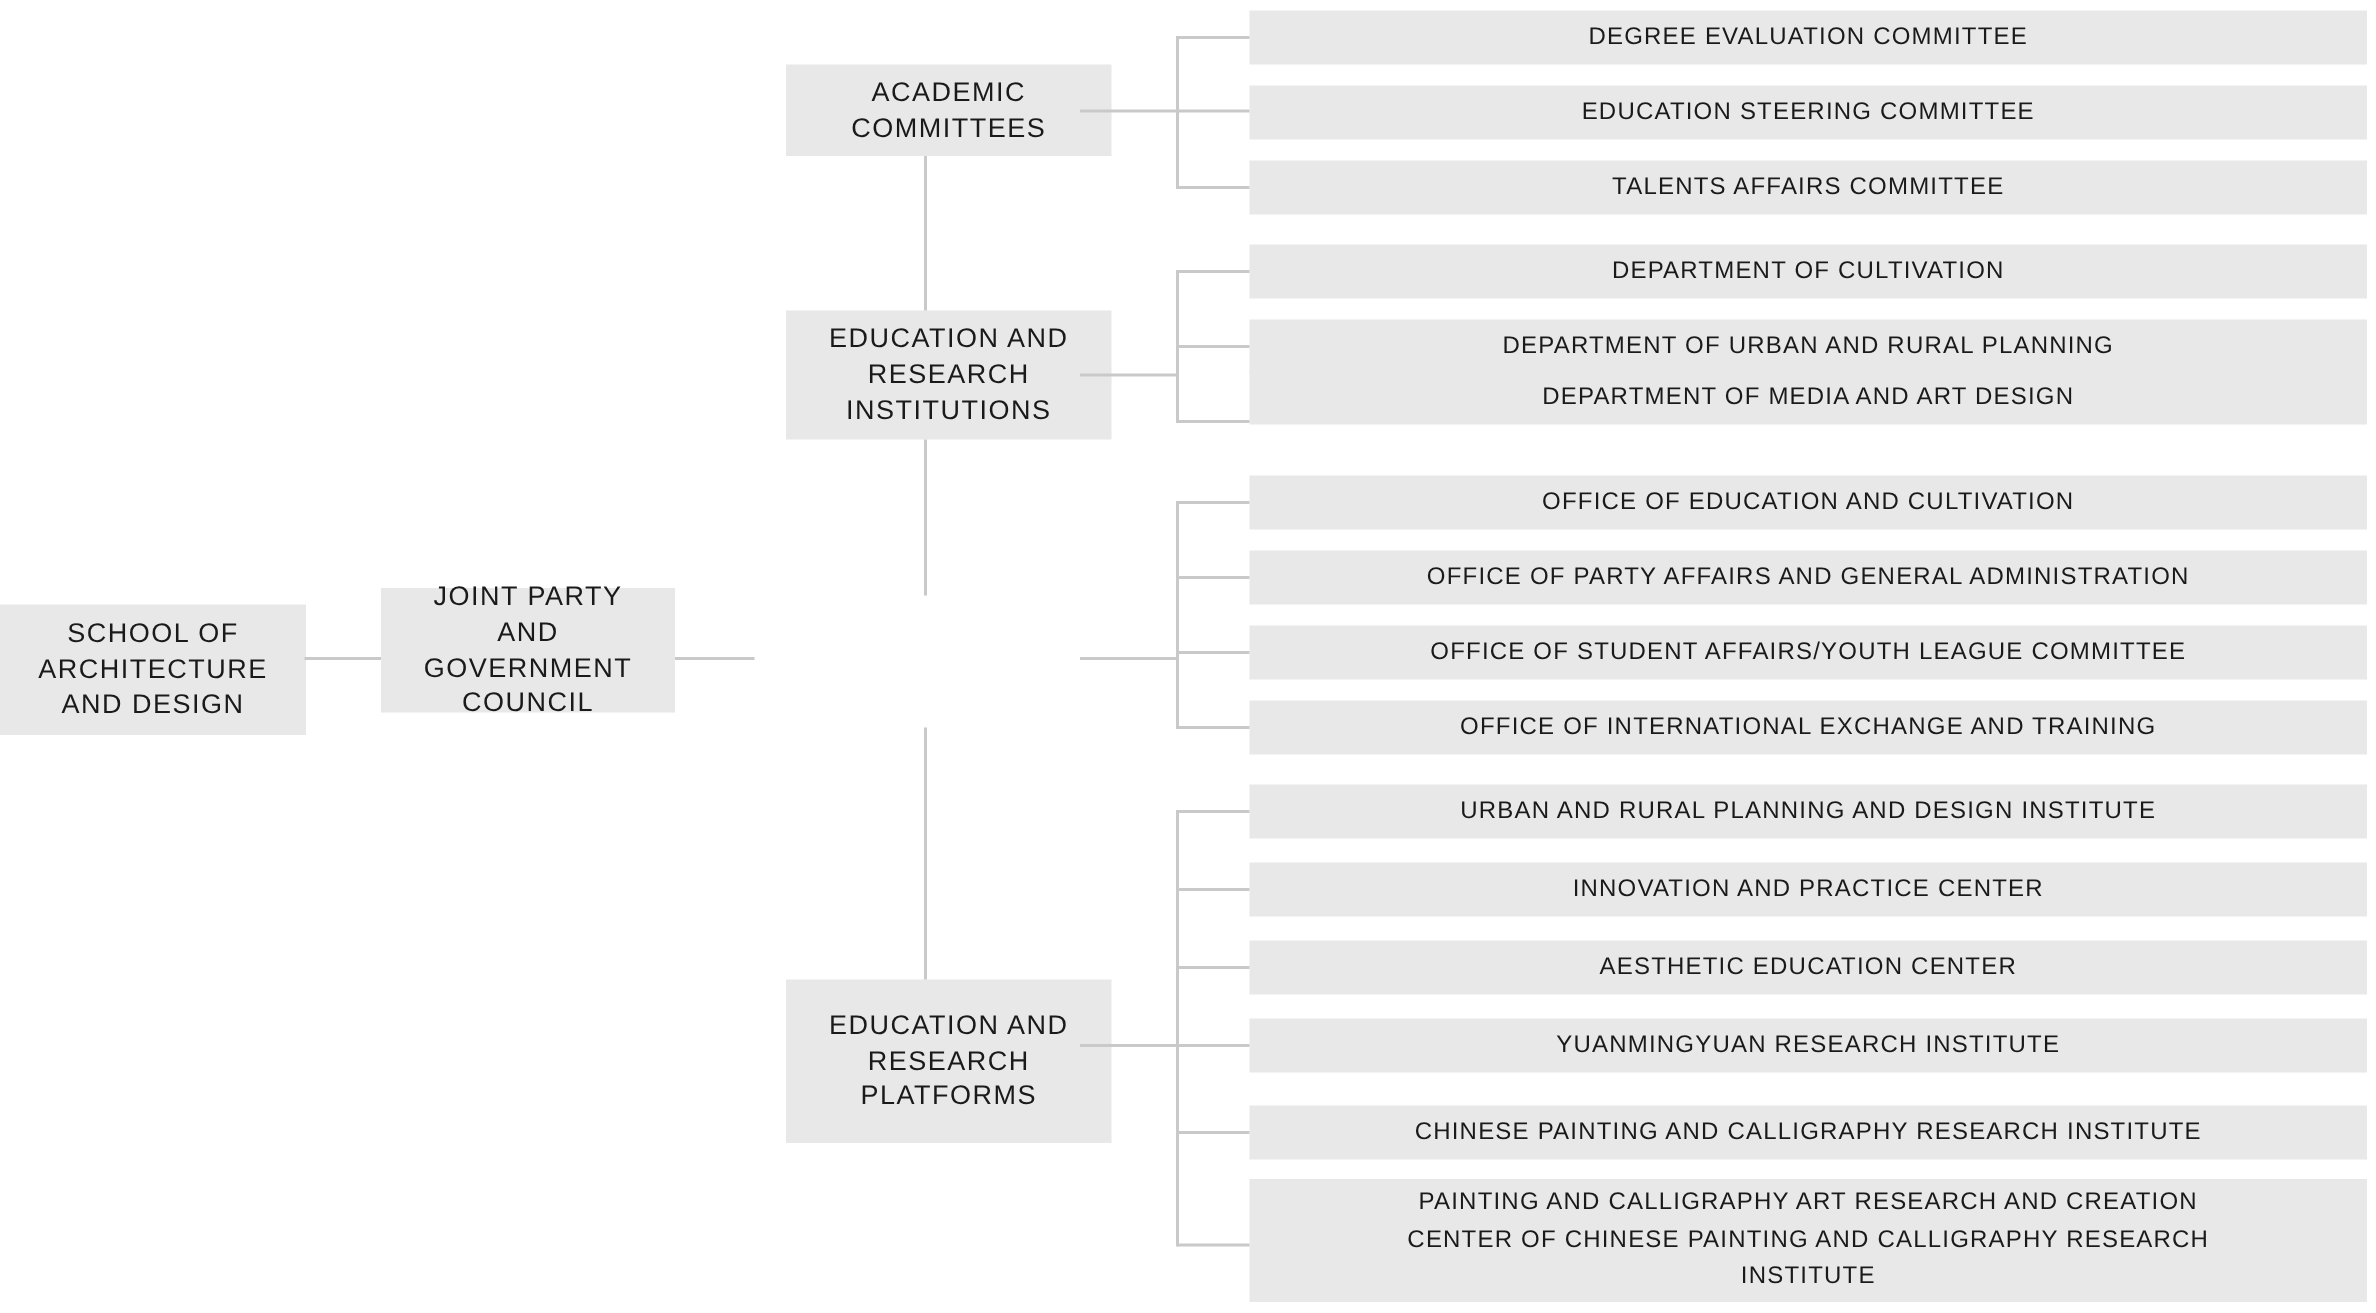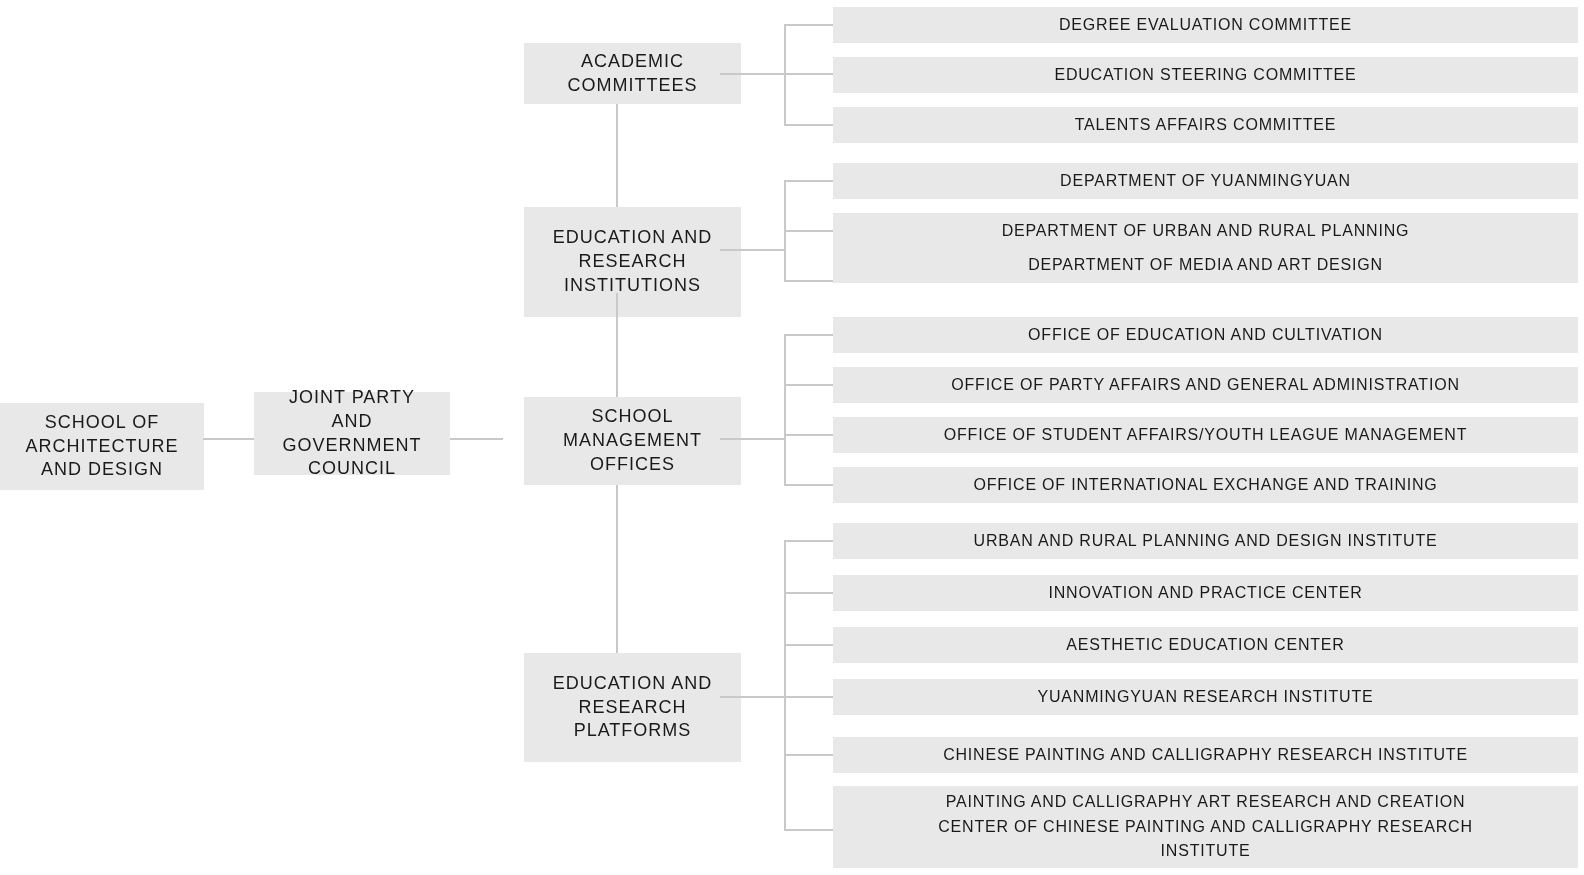--- a/index.html
+++ b/index.html
@@ -45,58 +45,55 @@
   <div class="box lvl root-box">
     <span>SCHOOL OF ARCHITECTURE AND DESIGN</span>
   </div>
   <div class="box lvl council-box">
     <span>JOINT PARTY AND GOVERNMENT COUNCIL</span>
   </div>
 
   <div class="box lvl cat" style="top:43px;height:61px">
     <span>ACADEMIC COMMITTEES</span>
   </div>
-  <div class="box lvl cat" style="top:207px;height:110px">
+  <div class="box lvl cat" style="top:207px;height:86px">
     <span>EDUCATION AND RESEARCH INSTITUTIONS</span>
-  </div>
-  <div class="box lvl cat" style="top:397px;height:88px">
-    <span>SCHOOL MANAGEMENT OFFICES</span>
   </div>
   <div class="box lvl cat" style="top:653px;height:109px">
     <span>EDUCATION AND RESEARCH PLATFORMS</span>
   </div>
 
   <div class="box child" style="top:7px">
     <span>DEGREE EVALUATION COMMITTEE</span>
   </div>
   <div class="box child" style="top:57px">
     <span>EDUCATION STEERING COMMITTEE</span>
   </div>
   <div class="box child" style="top:107px">
     <span>TALENTS AFFAIRS COMMITTEE</span>
   </div>
 
   <div class="box child" style="top:163px">
-    <span>DEPARTMENT OF YUANMINGYUAN</span>
+    <span>DEPARTMENT OF CULTIVATION</span>
   </div>
   <div class="box child" style="top:213px">
     <span>DEPARTMENT OF URBAN AND RURAL PLANNING</span>
   </div>
   <div class="box child" style="top:247px">
     <span>DEPARTMENT OF MEDIA AND ART DESIGN</span>
   </div>
 
   <div class="box child" style="top:317px">
     <span>OFFICE OF EDUCATION AND CULTIVATION</span>
   </div>
   <div class="box child" style="top:367px">
     <span>OFFICE OF PARTY AFFAIRS AND GENERAL ADMINISTRATION</span>
   </div>
   <div class="box child" style="top:417px">
-    <span>OFFICE OF STUDENT AFFAIRS/YOUTH LEAGUE MANAGEMENT</span>
+    <span>OFFICE OF STUDENT AFFAIRS/YOUTH LEAGUE COMMITTEE</span>
   </div>
   <div class="box child" style="top:467px">
     <span>OFFICE OF INTERNATIONAL EXCHANGE AND TRAINING</span>
   </div>
 
   <div class="box child" style="top:523px">
     <span>URBAN AND RURAL PLANNING AND DESIGN INSTITUTE</span>
   </div>
   <div class="box child" style="top:575px">
     <span>INNOVATION AND PRACTICE CENTER</span>

